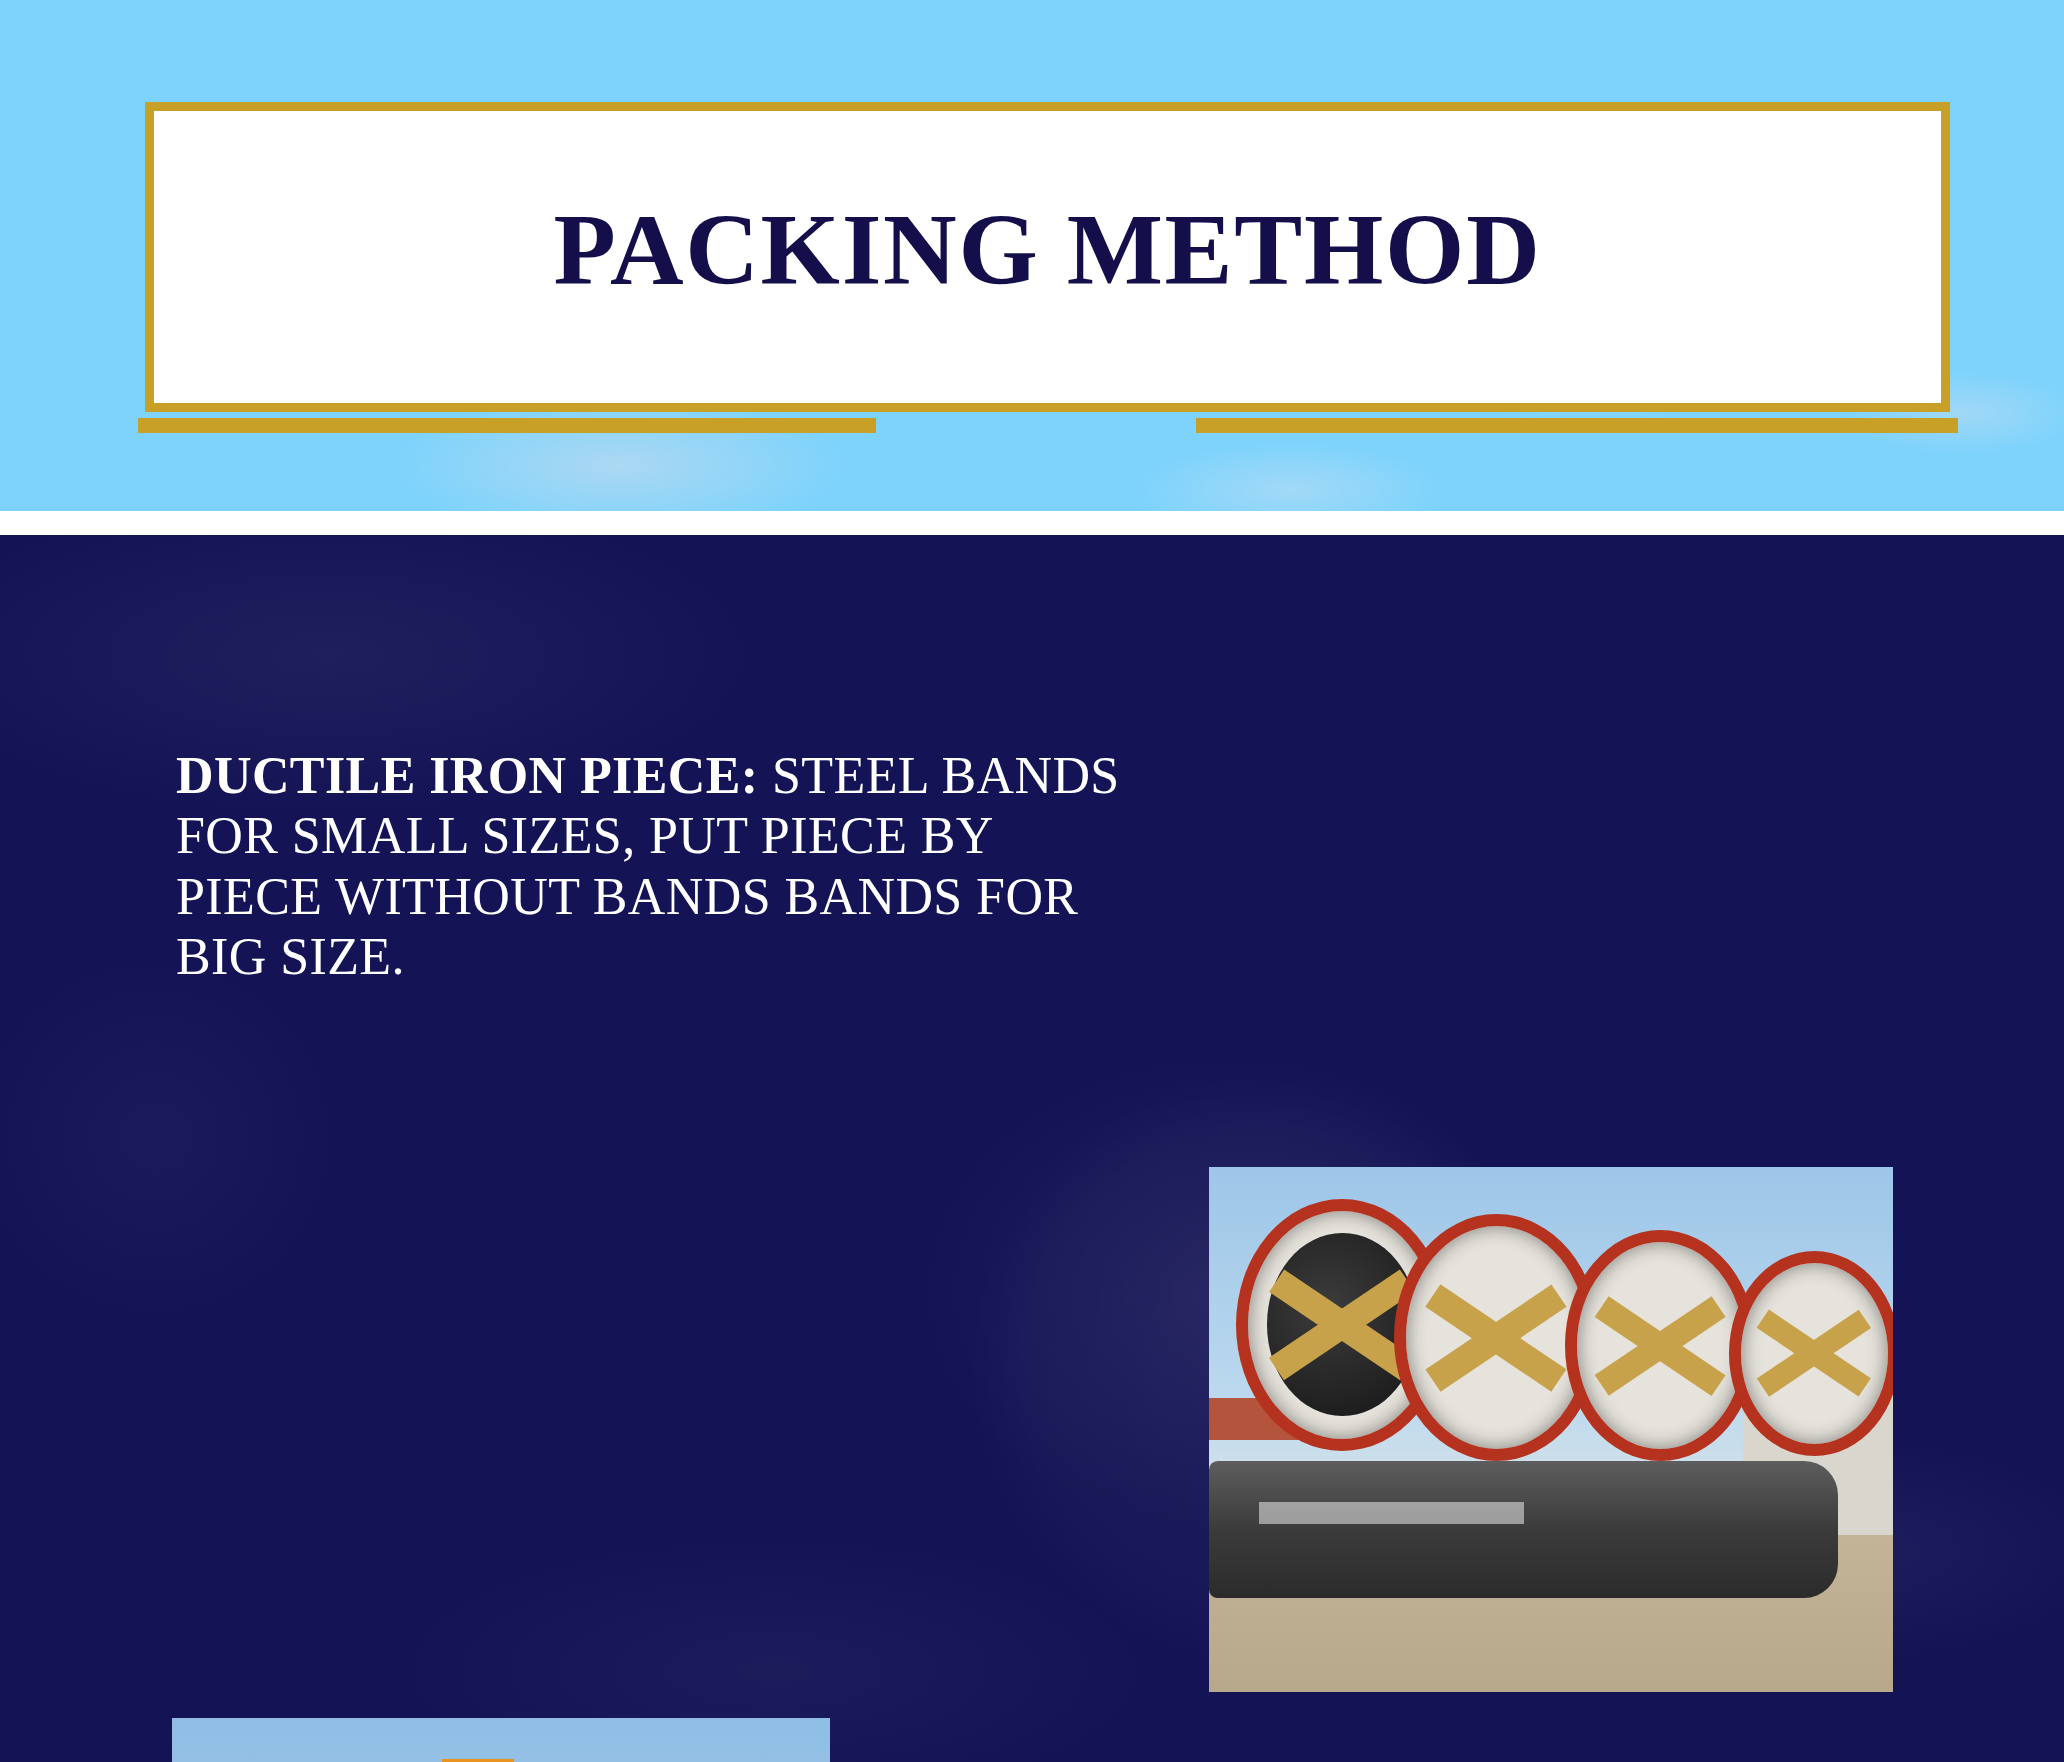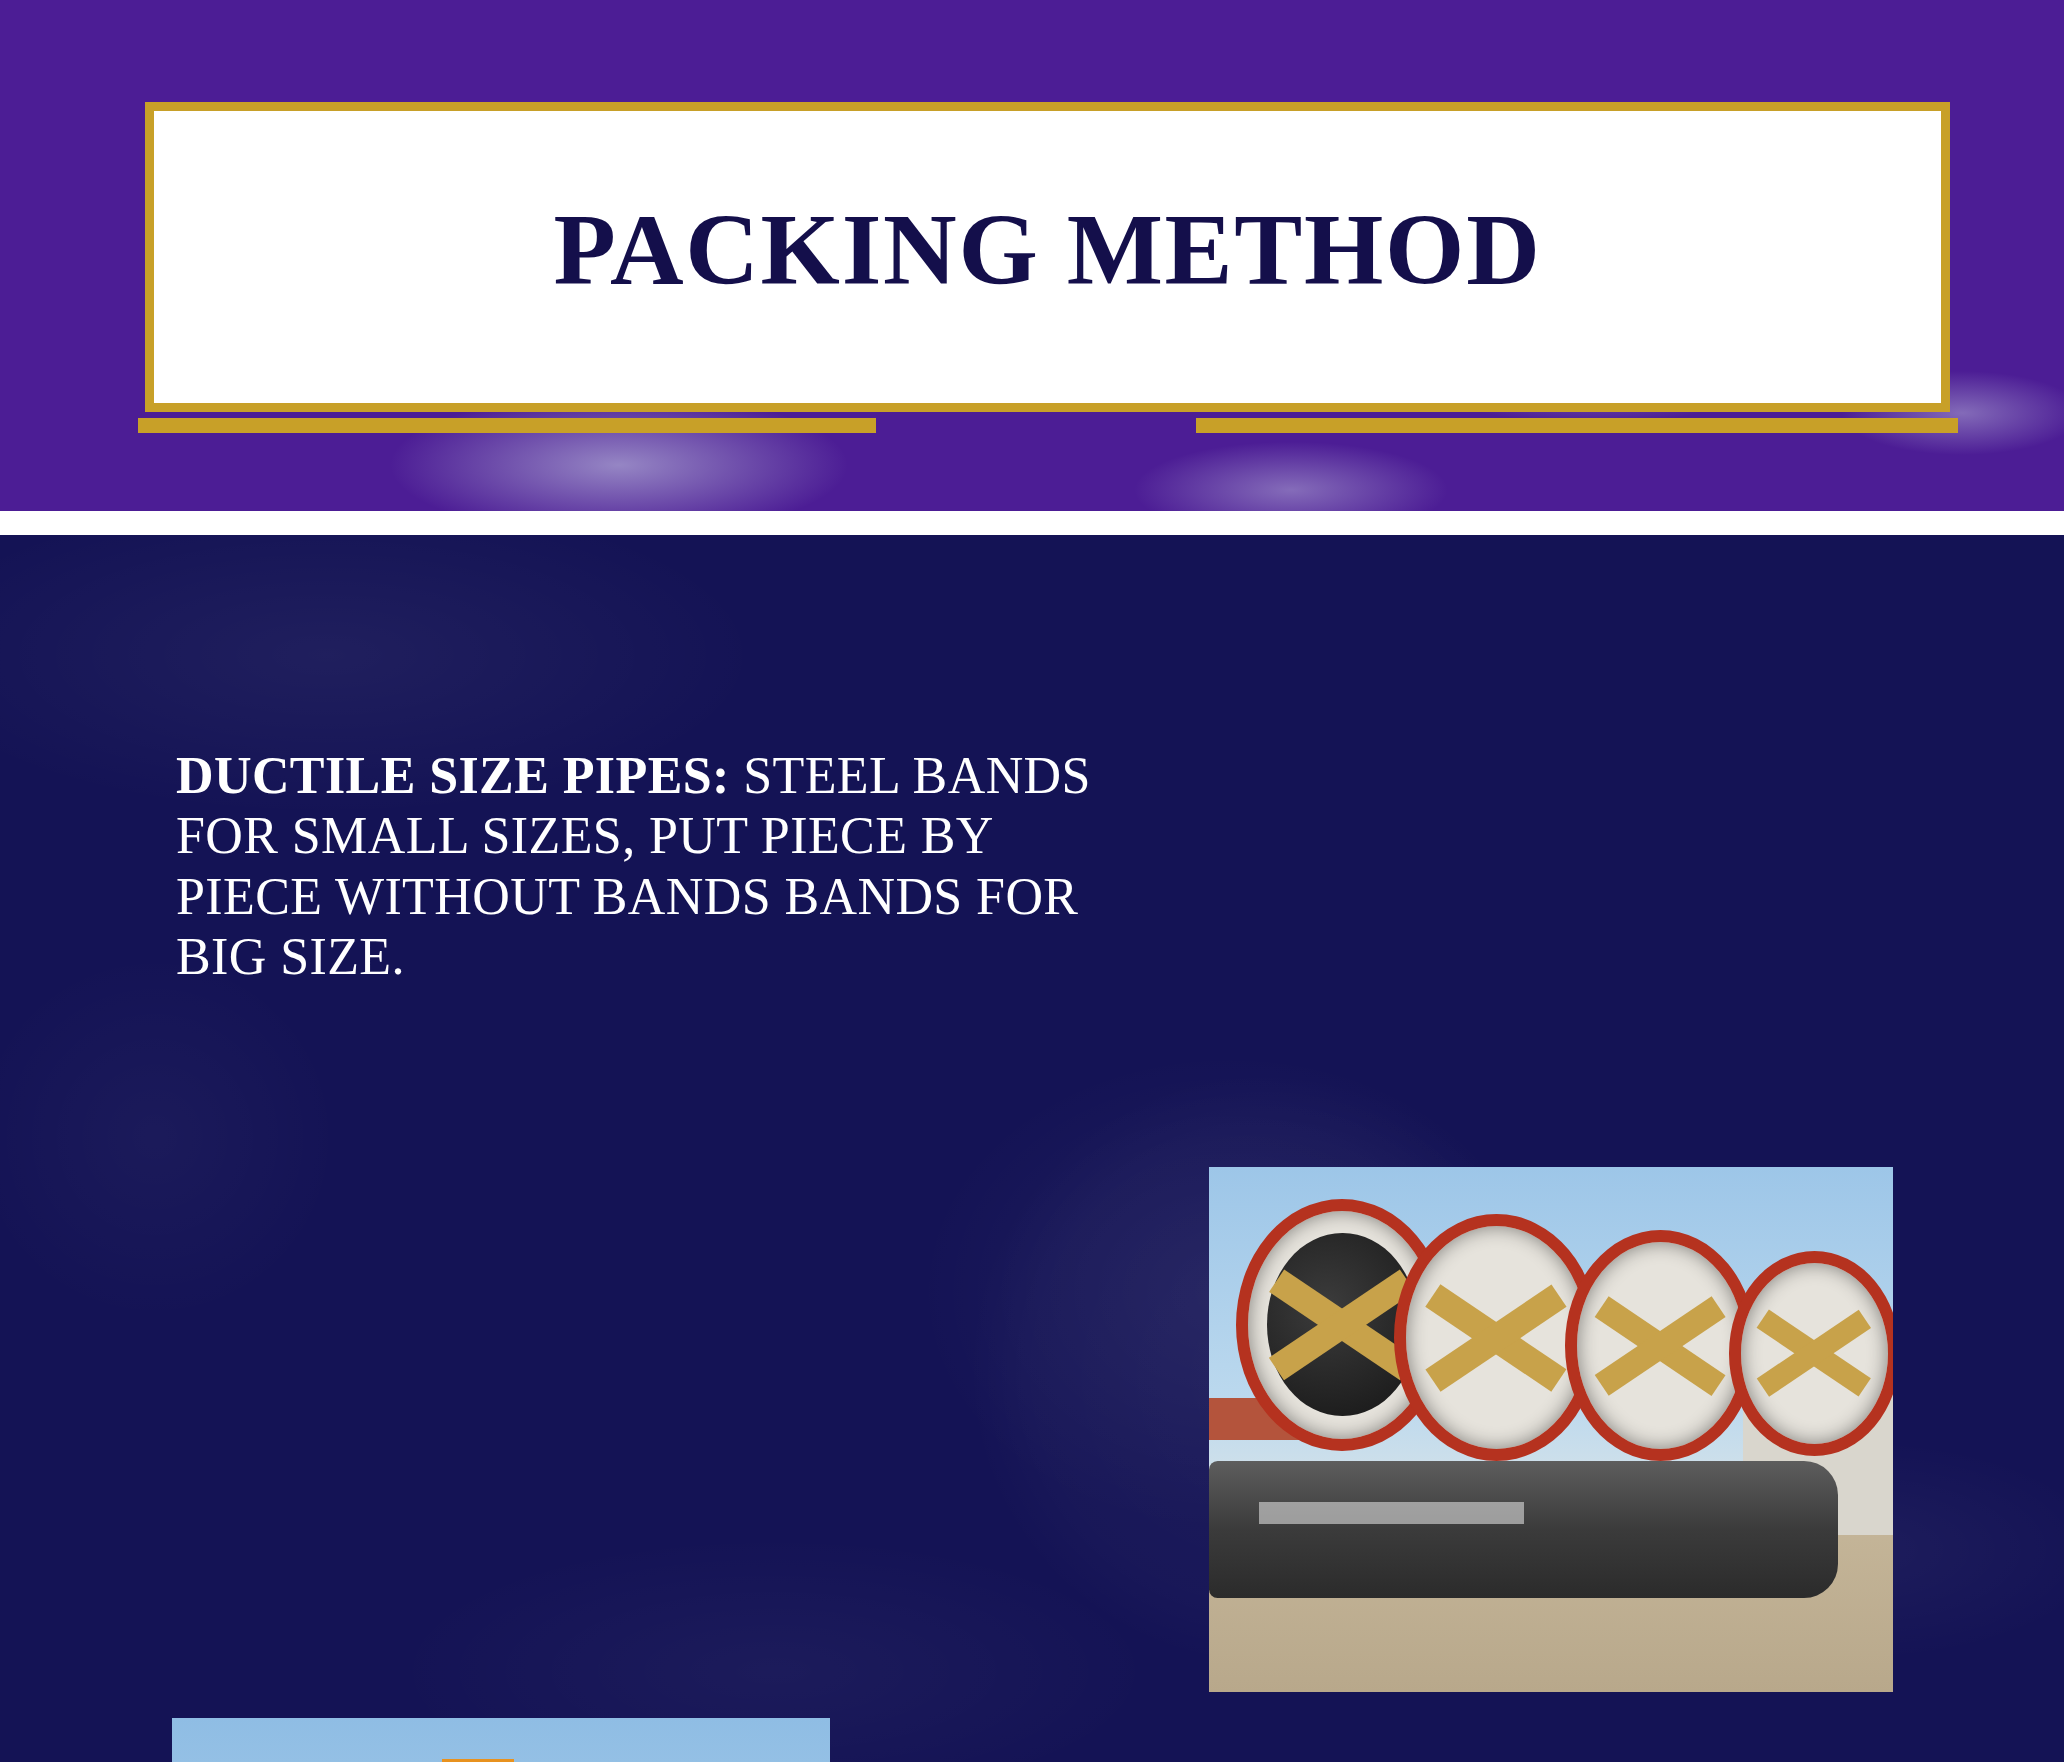--- a/index.html
+++ b/index.html
@@ -18,21 +18,21 @@
     background: #ffffff;
     overflow: hidden;
   }
 
   
   .header-zone {
     position: absolute;
     left: 0; top: 0;
     width: 2065px;
     height: 511px;
-    background: #4c1d95;
+    background: #7dd3fc;
     overflow: hidden;
   }
   .header-wash {
     position: absolute;
     inset: 0;
     background:
       radial-gradient(ellipse 327px 103px at 619px 465px, rgba(210,220,235,0.55), rgba(255,255,255,0) 70%),
       radial-gradient(ellipse 258px 77px at 1592px 370px, rgba(215,224,238,0.45), rgba(255,255,255,0) 70%),
       radial-gradient(ellipse 224px 69px at 1291px 490px, rgba(218,226,240,0.40), rgba(255,255,255,0) 70%),
       radial-gradient(ellipse 172px 60px at 1962px 413px, rgba(214,223,238,0.40), rgba(255,255,255,0) 70%);
@@ -238,21 +238,21 @@
 
     <div class="gold-bar-left"></div>
     <div class="gold-bar-right"></div>
   </div>
 
   <div class="body-zone">
     <div class="body-texture"></div>
     <div class="body-ring"></div>
 
     <div class="text-block" id="pipes-text">
-      <span class="lead">DUCTILE SIZE PIPES:</span><span> STEEL BANDS FOR SMALL SIZES, PUT PIECE BY PIECE WITHOUT BANDS BANDS FOR BIG SIZE.</span>
+      <span class="lead">DUCTILE IRON PIECE:</span><span> STEEL BANDS FOR SMALL SIZES, PUT PIECE BY PIECE WITHOUT BANDS BANDS FOR BIG SIZE.</span>
     </div>
 
     <div class="photo" id="photo-pipes-yard">
       <div class="yard">
         <div class="bg-building"></div>
         <div class="bg-fence"></div>
         <div class="tree"></div>
 
         <div class="ring r1">
           <div class="dark-in"></div>

